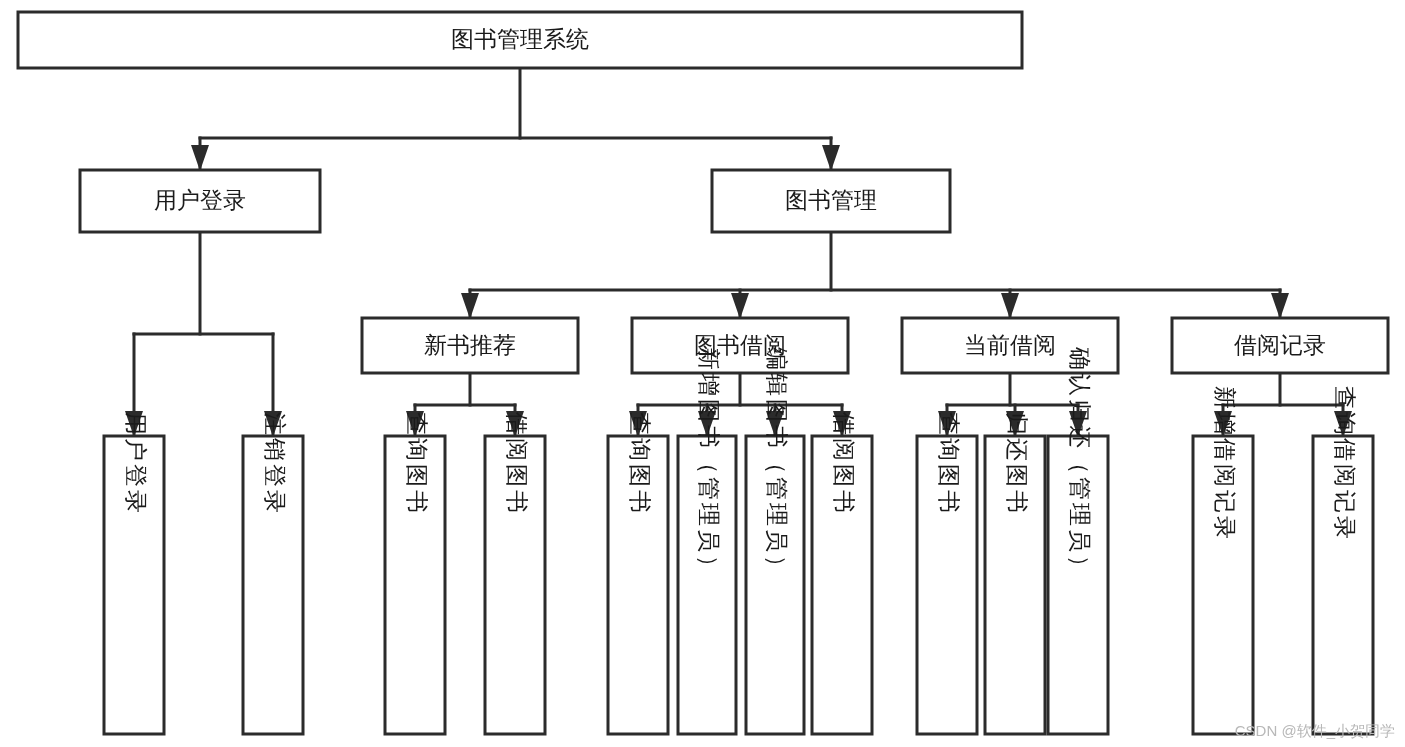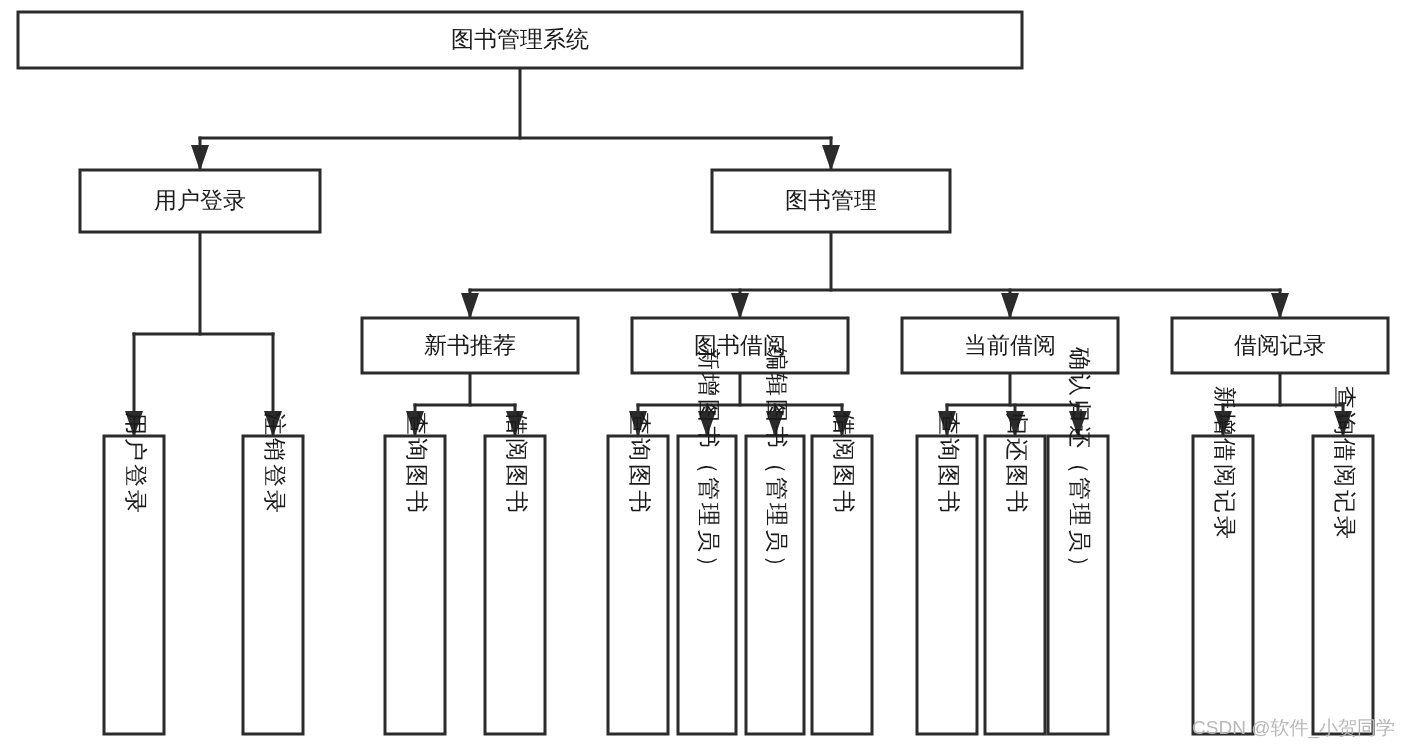--- a/index.html
+++ b/index.html
@@ -54,21 +54,21 @@
     font-size: 23px;
     text-anchor: middle;
     dominant-baseline: middle;
     letter-spacing: 3px;
   }
   .watermark {
     position: absolute;
     right: 10px;
     bottom: 6px;
     color: #b8b8b8;
-    font-size: 19px;
+    font-size: 15px;
     font-family: "Liberation Sans", "DejaVu Sans", sans-serif;
     white-space: nowrap;
     user-select: none;
   }
 </style>
 </head>
 <body>
 
 <div id="diagram-root">
 

